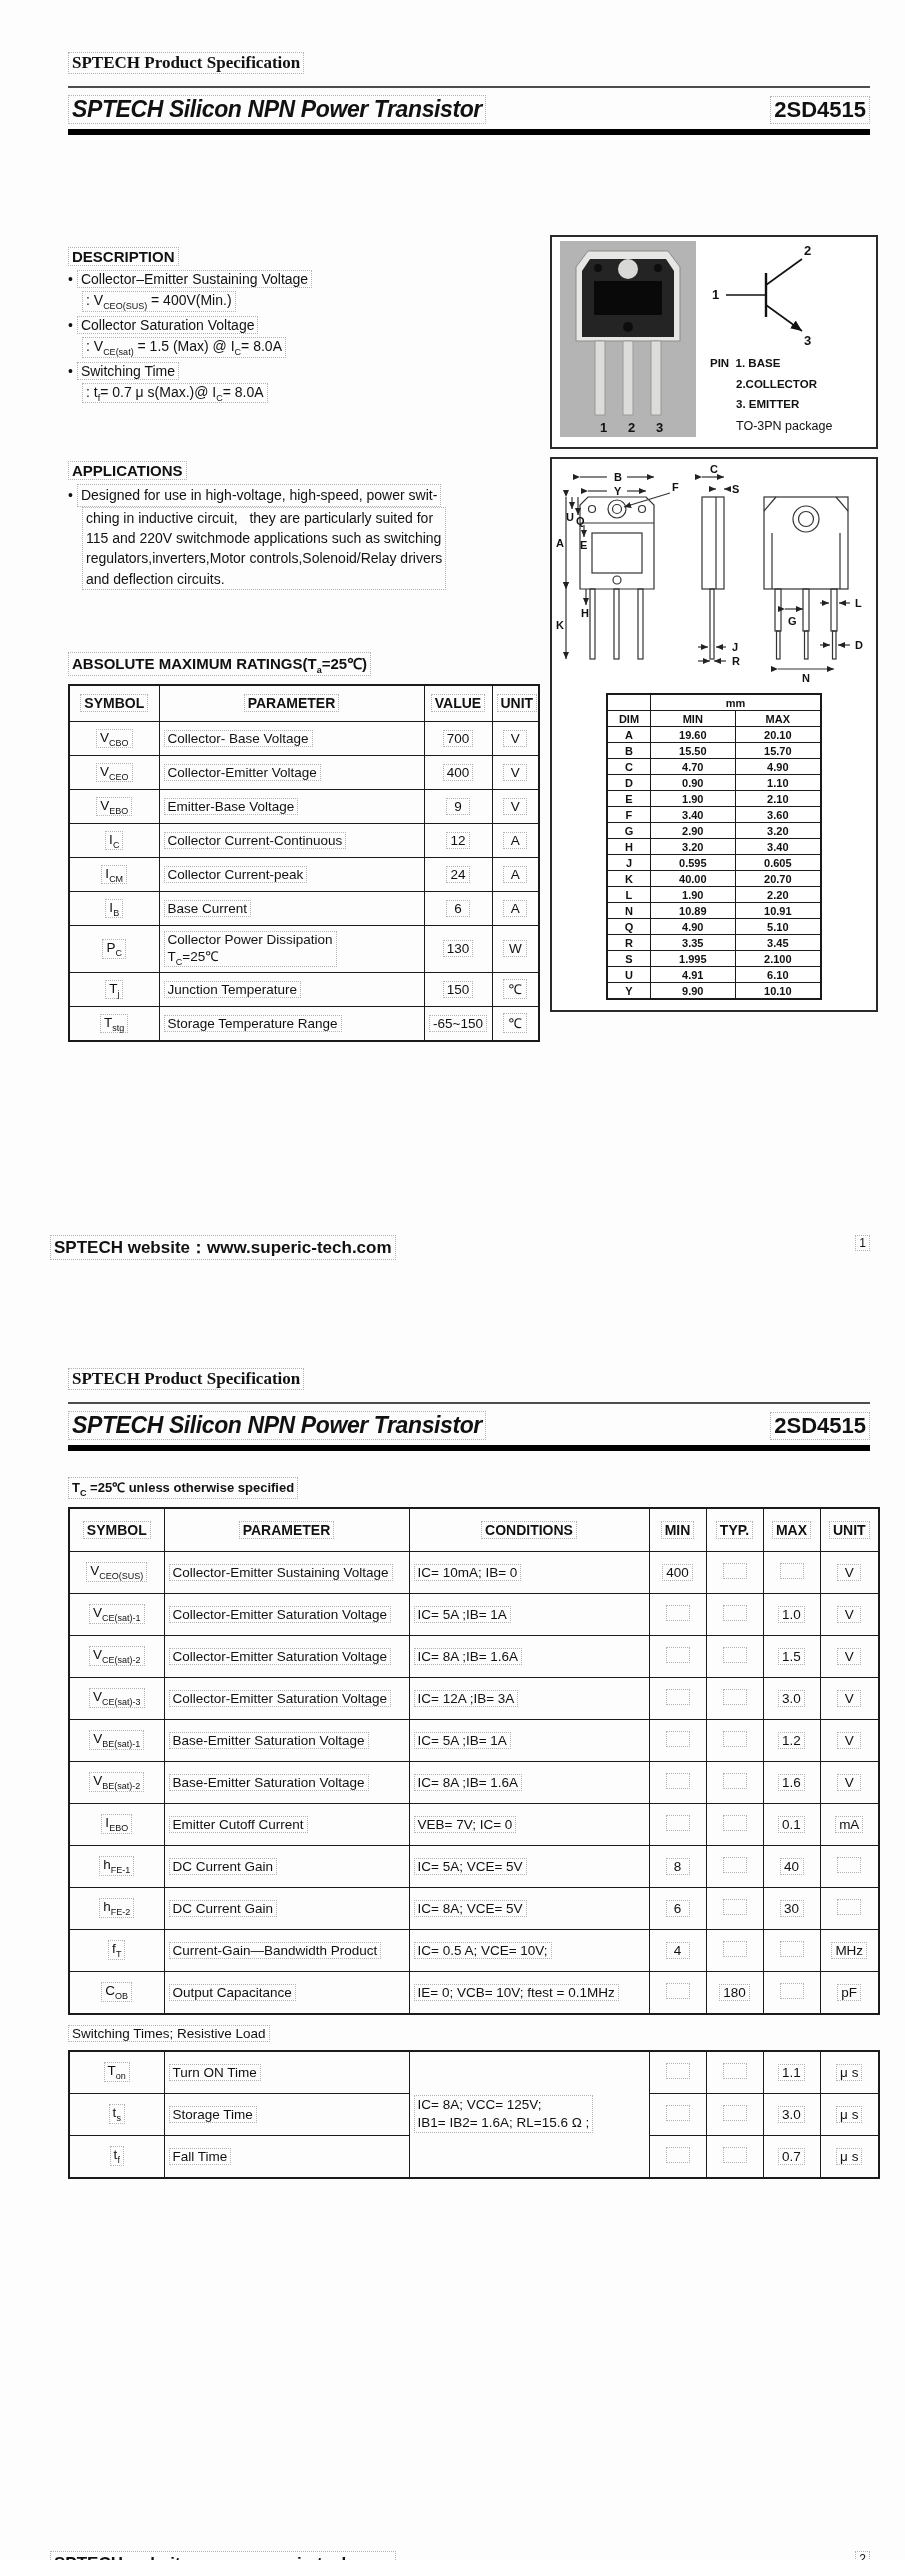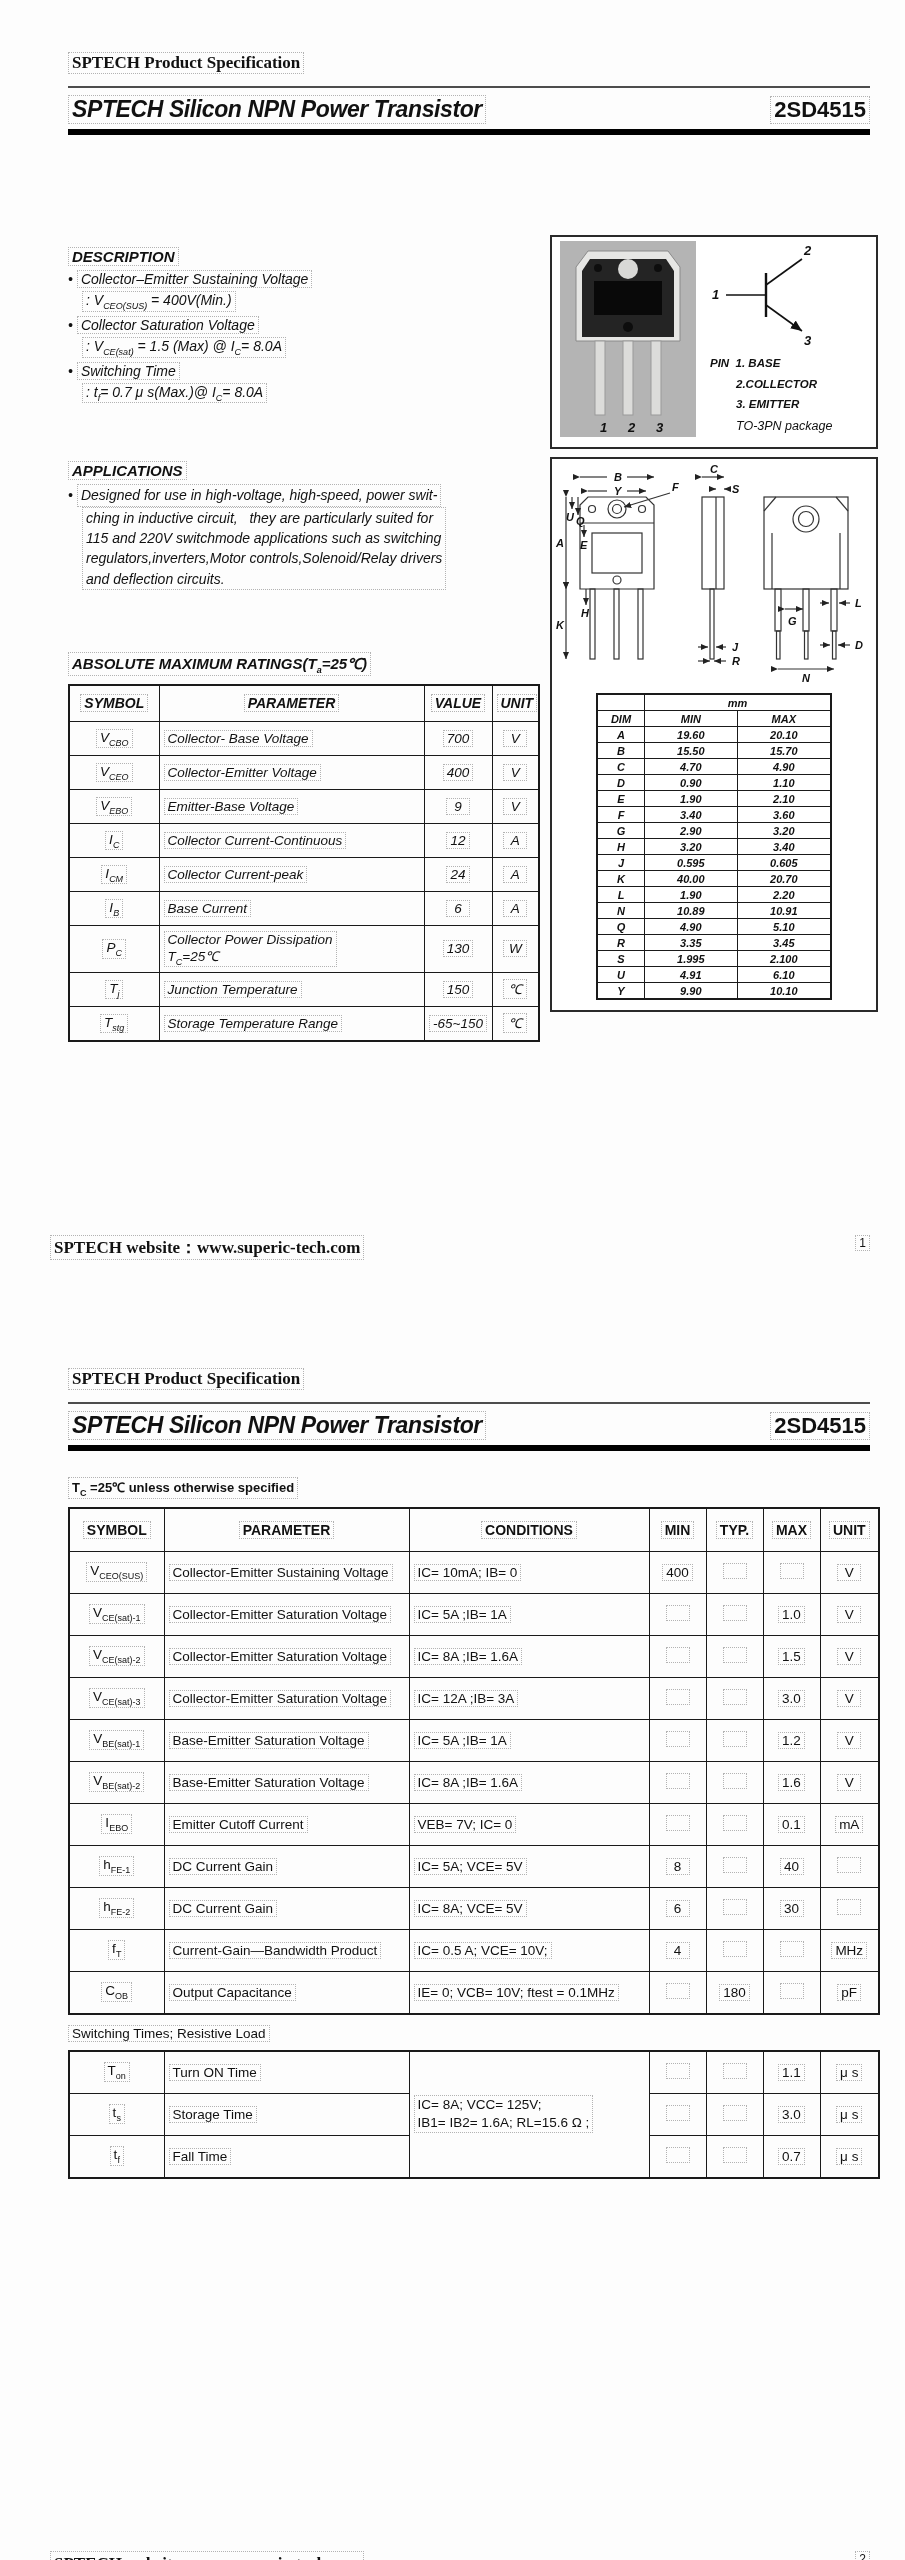--- a/index.html
+++ b/index.html
@@ -8,21 +8,21 @@
   .page{position:absolute;left:0;width:905px;height:1280px;overflow:hidden;}
   #page1{top:0;} #page2{top:1280px;}
   .inner{padding:0 35px 0 68px;position:relative;height:100%;box-sizing:border-box;}
   .t{display:inline-block;border:1px dotted #b3b3b3;padding:0 3px;}
   .brand{margin-top:52px;font-family:"Liberation Serif",serif;font-weight:bold;font-size:17px;}
   .rule-thin{height:2px;background:#4d4d4d;margin-top:12px;}
   .titlebar{display:flex;justify-content:space-between;align-items:center;margin-top:7px;}
   .doc-title{font-size:23px;font-weight:bold;font-style:italic;letter-spacing:-0.4px;}
   .part-no{font-size:22px;font-weight:bold;}
   .rule-thick{height:6px;background:#000;margin-top:5px;}
-  .cols{display:flex;font-style:italic;}
+  .cols{display:flex;}
   .leftcol{width:472px;padding-top:112px;}
   .rightcol{width:328px;margin-left:10px;padding-top:100px;}
   .sec-h{font-size:15px;font-weight:bold;}
   .body-txt{font-size:14px;line-height:1.45;}
   .desc-line{margin-top:4px;font-size:14px;}
   .desc-val{margin-left:14px;margin-top:3px;font-size:14px;}
   .blt{margin-right:4px;}
   sub{font-size:9px;}
   .apps{margin-top:58px;}
   .app-rest{margin-left:14px;white-space:pre-wrap;}
@@ -33,26 +33,26 @@
   .amr-table .hd td{font-weight:bold;font-size:14px;text-align:center;height:33px;}
   .cc{text-align:center;}
   .pl{padding-left:6px;}
   .pcrow td{height:44px;}
   .pkgbox{border:2px solid #2a2a2a;height:210px;display:flex;background:#fff;}
   .pkg-right{padding-top:4px;}
   .pinlist{font-size:11.5px;font-weight:bold;line-height:1.8;margin-left:6px;}
   .pinlist .ind{margin-left:26px;}
   .pkgname{font-size:12.5px;font-weight:normal;margin-left:0;}
   .drawbox{border:2px solid #2a2a2a;margin-top:8px;padding:4px 0 10px;background:#fff;}
-  .dim-table{margin:2px auto 0;border:2px solid #1a1a1a;width:236px;}
+  .dim-table{margin:2px auto 0;border:2px solid #1a1a1a;width:216px;}
   .dim-table td{border:1px solid #1a1a1a;font-size:11px;font-weight:bold;text-align:center;
                 padding:0 2px;height:15px;}
   .footer{position:absolute;left:50px;right:35px;top:1183px;display:flex;
           justify-content:space-between;align-items:flex-start;}
-  .footer-txt{font-family:Liberation Serif, serif;font-weight:bold;font-size:17px;}
+  .footer-txt{font-family:Liberation Sans, sans-serif;font-weight:bold;font-size:17px;}
   .pagenum{font-size:12px;}
   
   #page2 .brand{margin-top:88px;}
   .ec-head{margin-top:26px;}
   .ec-sub{font-size:13px;font-weight:bold;margin-top:4px;}
   .ec-table{width:810px;border:2px solid #1a1a1a;margin-top:8px;}
   .ec-table td{border:1px solid #1a1a1a;font-size:13.5px;padding:1px 4px;height:39px;}
   .ec-table .hd td{font-weight:bold;font-size:14px;text-align:center;height:40px;}
   .sw-label{margin-top:10px;font-size:13.5px;}
   .sw-table{width:810px;border:2px solid #1a1a1a;margin-top:8px;}

